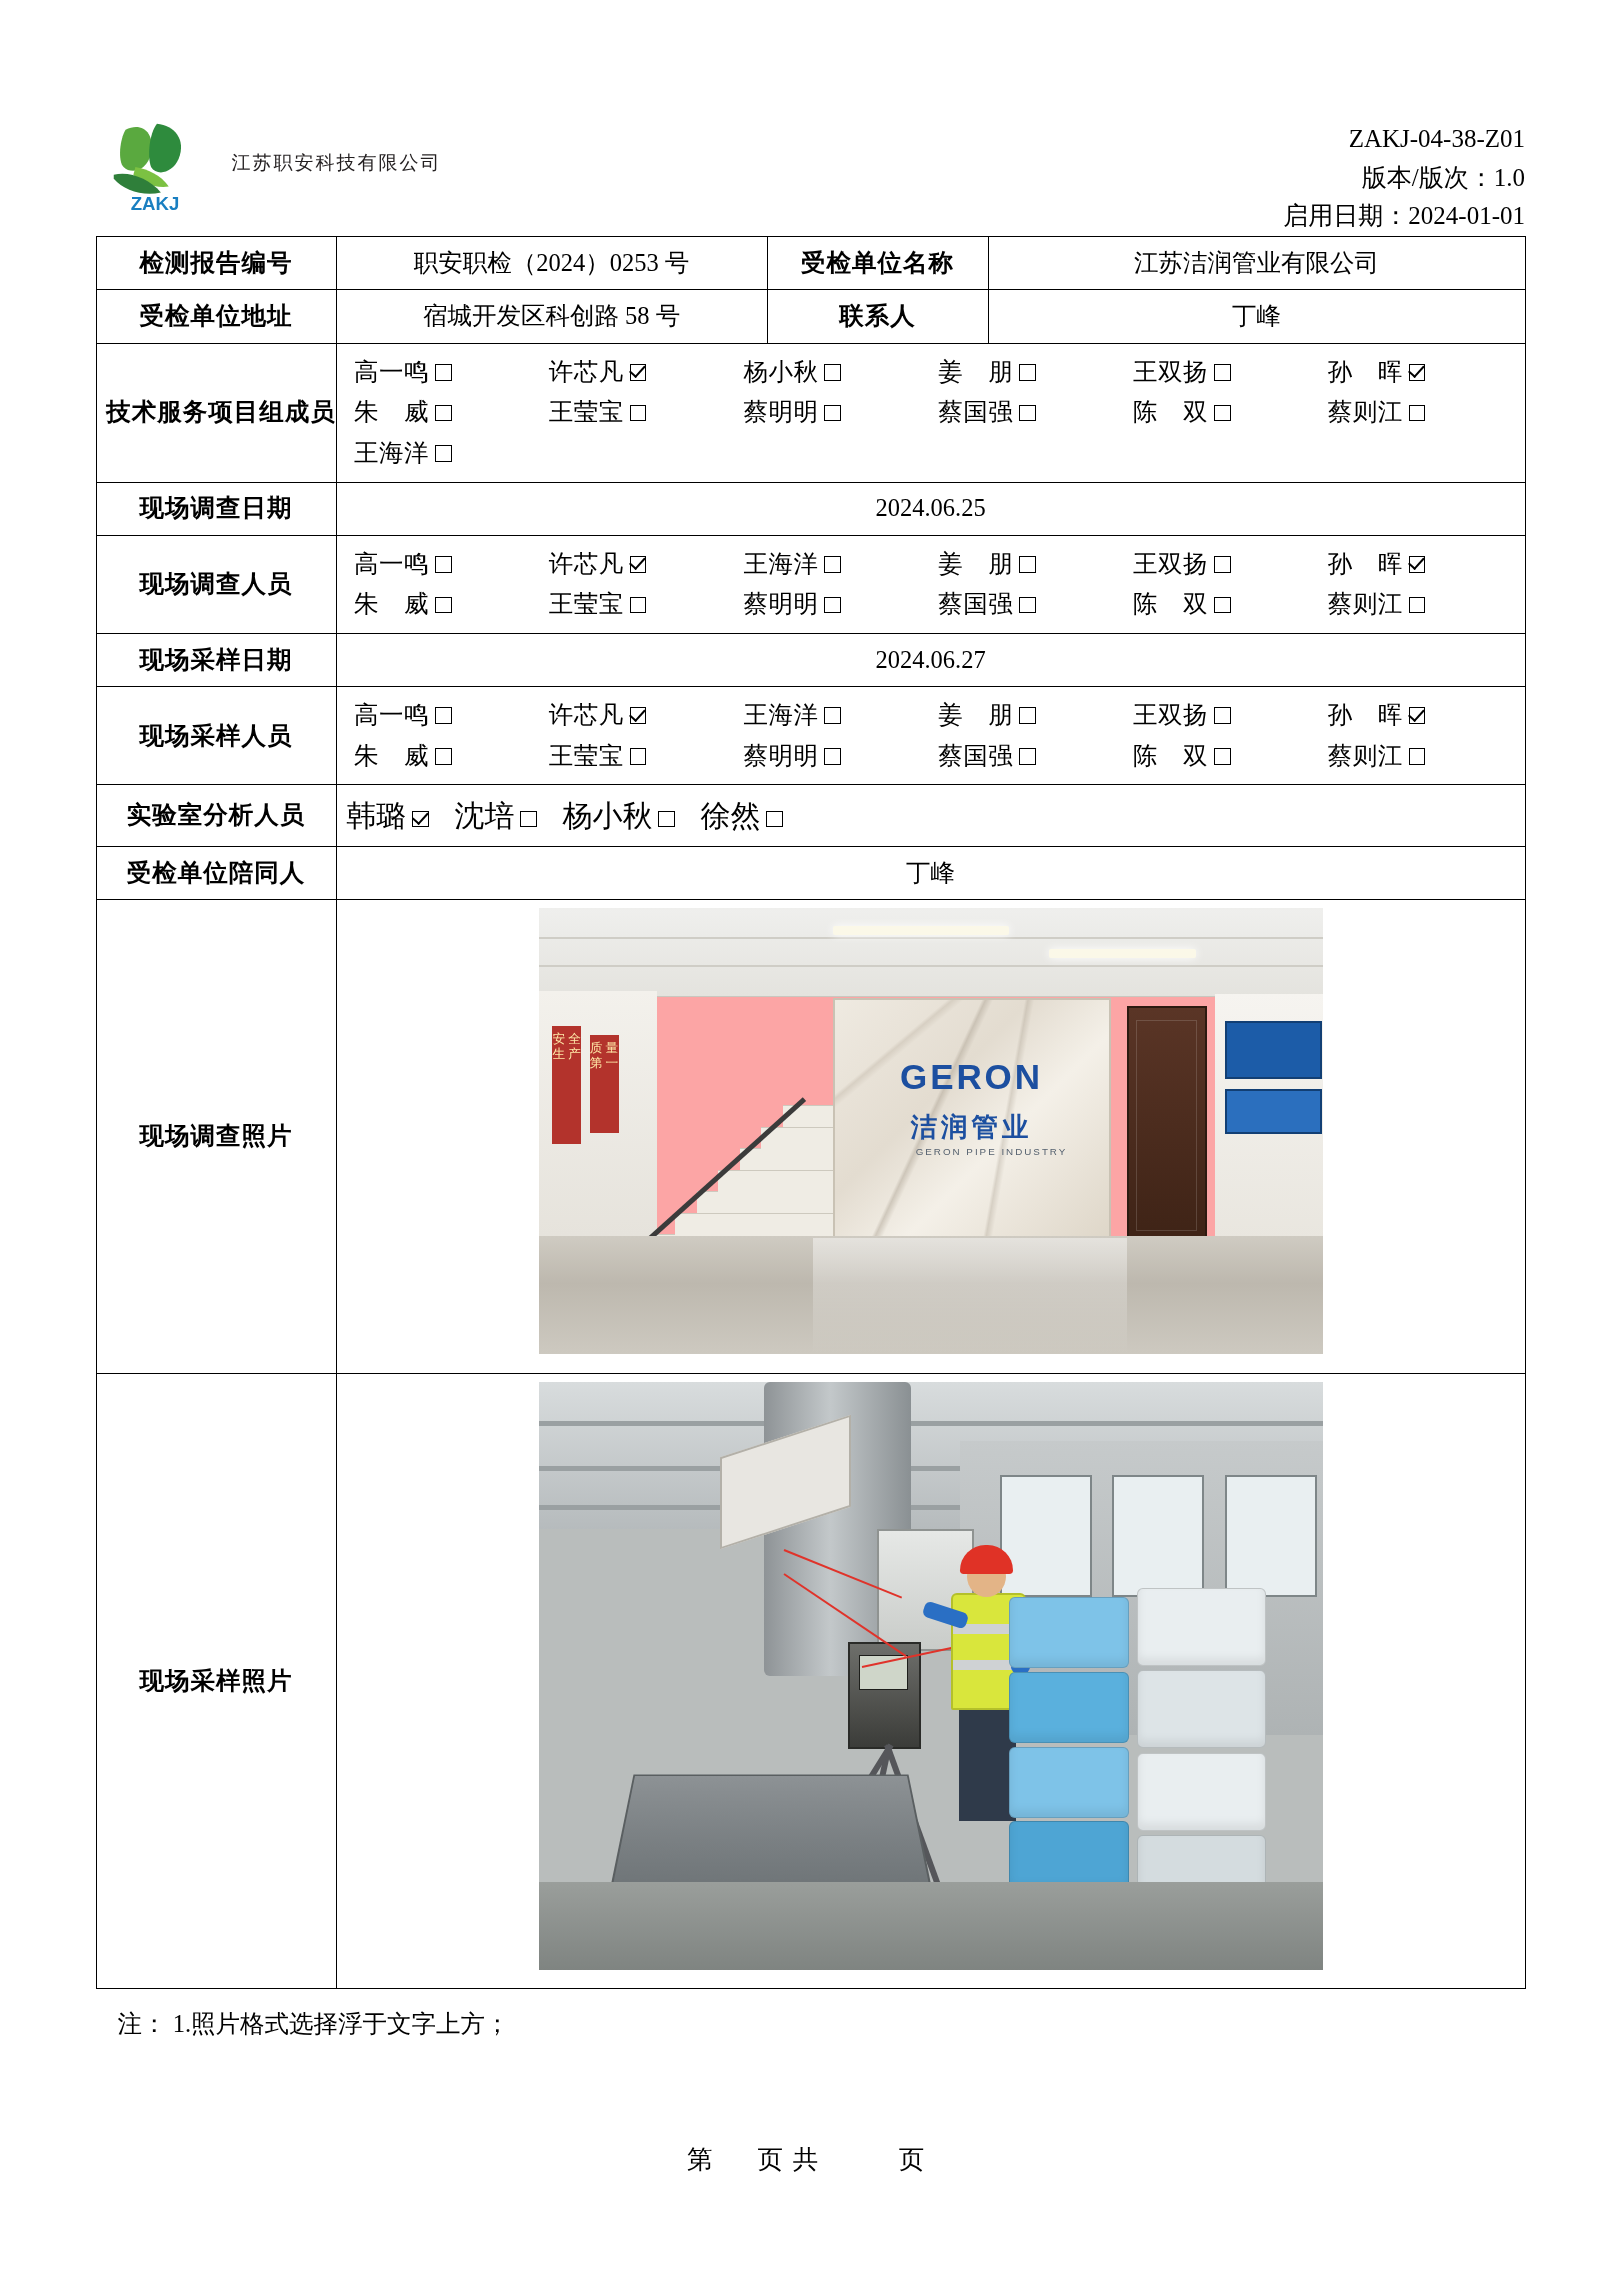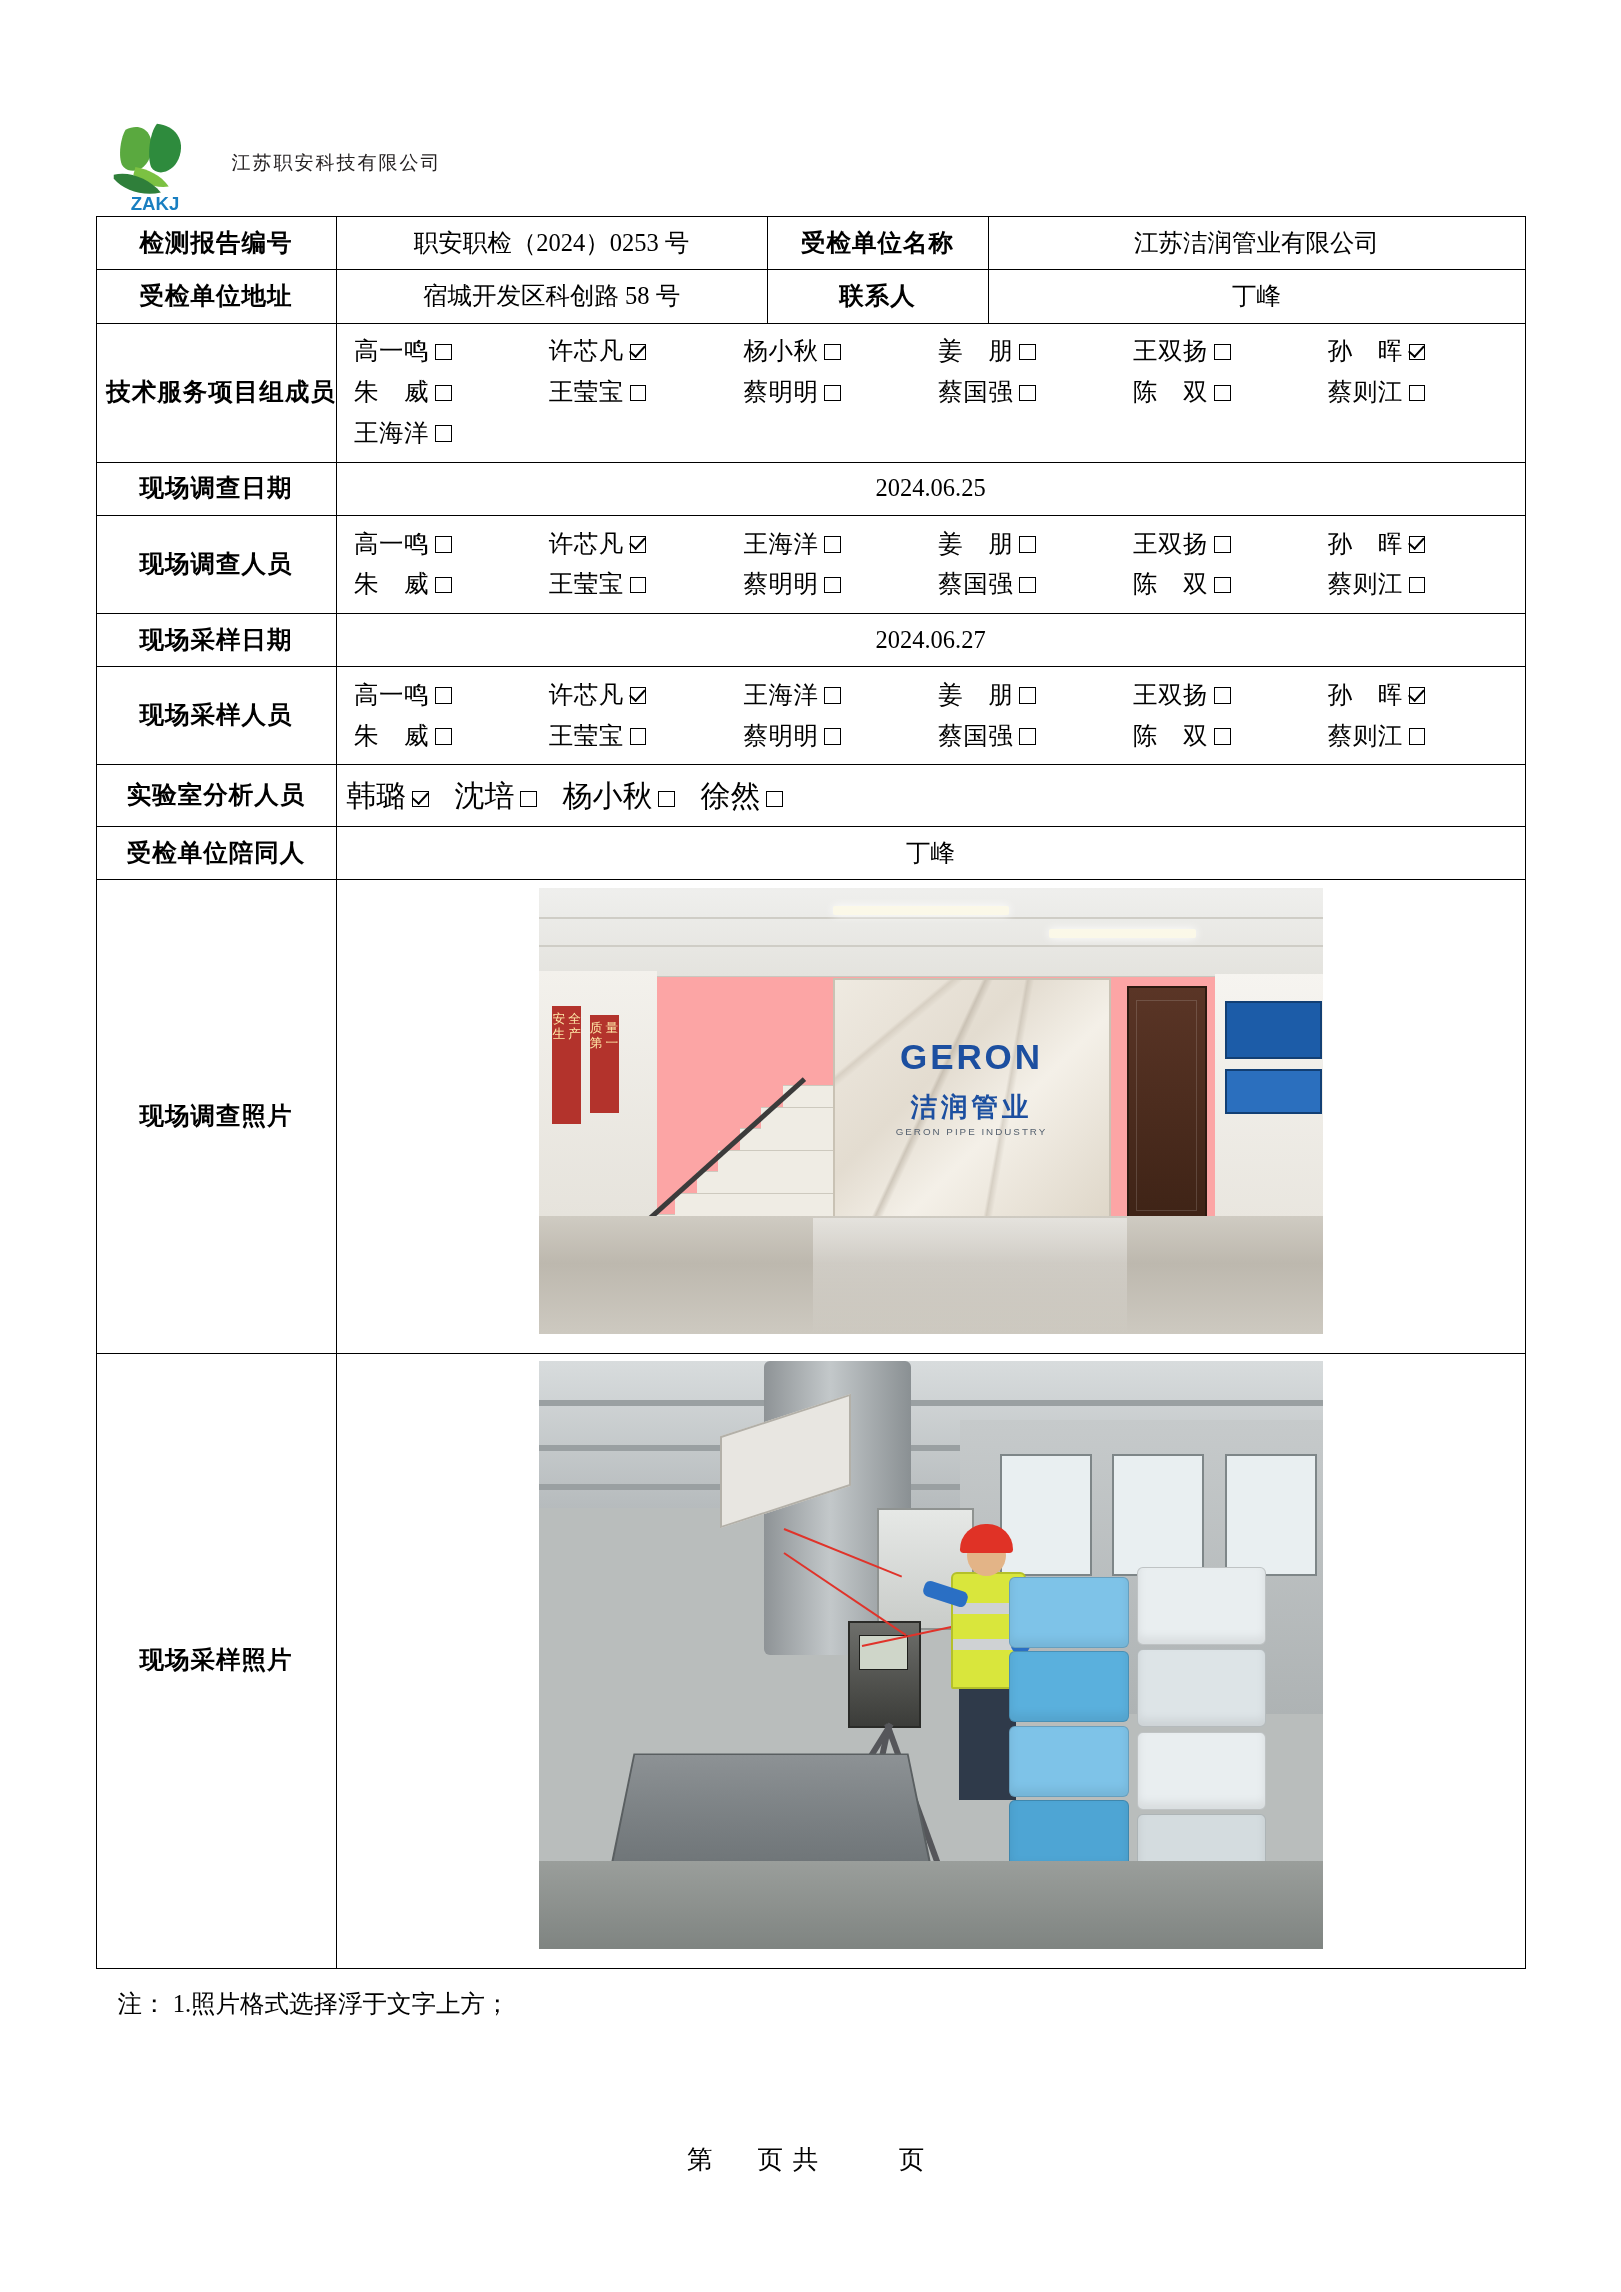--- a/index.html
+++ b/index.html
@@ -201,20 +201,21 @@
     font-size: 35px; letter-spacing: 2.9px; color: #1c4fa0;
   }
   .p1-logo-cn {
     position: absolute; width: 100%; text-align: center; top: 108px;
     font-size: 26.5px; letter-spacing: 3.9px; color: #1c4fa0; font-weight: bold;
   }
   .p1-logo-sub {
     position: absolute; width: 100%; text-align: center; top: 145px;
     font-size: 9.8px; letter-spacing: 2px; color: #55616f;
     font-family: "Liberation Sans", sans-serif;
+    padding-left: 20px;
   }
   .p1-door {
     position: absolute; left: 588px; top: 98px; width: 76px; height: 235px;
     background: linear-gradient(#5a3526,#3e2316);
     border: 2.9px solid #2c1a10;
   }
   .p1-door::after {
     content:""; position:absolute; left:7.8px; top:11.8px; right:7.8px; bottom:11.8px;
     border:1px solid rgba(255,255,255,.15);
   }
@@ -357,20 +358,25 @@
         <svg width="118" height="106" viewBox="0 0 120 108" xmlns="http://www.w3.org/2000/svg">
           <path d="M30 20 C46 12, 60 22, 56 44 C52 62, 36 66, 28 58 C22 52, 24 30, 30 20 Z" fill="#5aa93f"></path>
           <path d="M62 14 C80 16, 92 30, 84 50 C78 64, 62 68, 56 58 C52 48, 54 24, 62 14 Z" fill="#2e8b3d"></path>
           <path d="M40 58 C52 60, 66 66, 74 78 C60 80, 44 74, 38 66 Z" fill="#7cc142"></path>
           <path d="M18 66 C34 62, 54 70, 66 84 C48 88, 28 82, 18 70 Z" fill="#2f7f3a"></path>
           <text x="60" y="102" font-size="19" font-family="Liberation Sans, sans-serif" font-weight="bold" fill="#1a7fc1" text-anchor="middle">ZAKJ</text>
         </svg>
       </div>
       <div class="brand-name">江苏职安科技有限公司</div>
     </div>
+    <div class="doc-meta">
+      <div>ZAKJ-04-38-Z01</div>
+      <div>版本/版次：1.0</div>
+      <div>启用日期：2024-01-01</div>
+    </div>
   </div>
 
 
   <table class="main">
     <colgroup>
       <col style="width:240px">
       <col style="width:431px">
       <col style="width:221px">
       <col style="width:537px">
     </colgroup>

